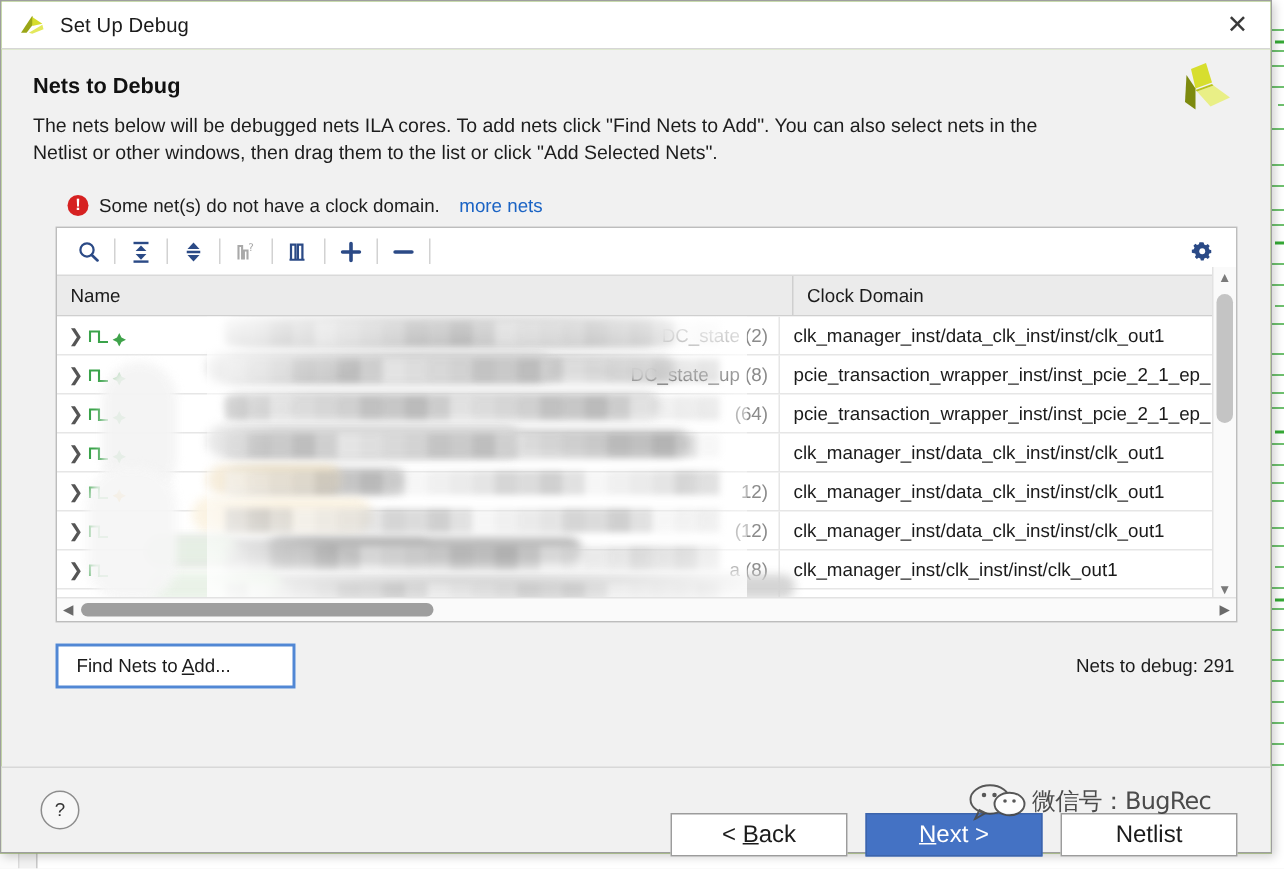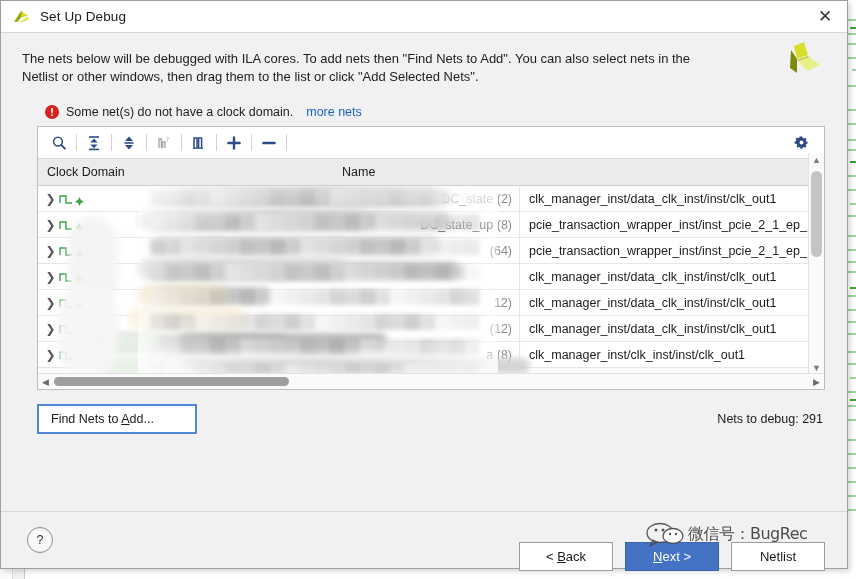--- a/index.html
+++ b/index.html
@@ -106,21 +106,21 @@
 
   
   .footer{
     position:absolute;left:0;right:0;bottom:0;height:56px;background:#f1f1f1;
     border-top:1px solid #d8d8d8;display:flex;align-items:center;padding:0 22px 0 26px;
   }
   .help-btn{width:24px;height:24px;border:1px solid #8d8d8d;border-radius:50%;background:#f7f7f7;
     display:flex;align-items:center;justify-content:center;font-size:12.5px;color:#333;cursor:default;}
   .foot-spacer{flex:1;}
   .btn{height:27px;min-width:80px;display:flex;align-items:center;justify-content:center;
-    font-size:13px;padding:0 6px;margin-left:12px;cursor:default;margin-top:33px;}
+    font-size:16px;padding:0 18px;margin-left:12px;cursor:default;margin-top:33px;}
   .btn.secondary{background:#ffffff;border:1px solid #9c9c9c;color:#1b1b1b;}
   .btn.primary{background:#4472c4;border:1px solid #3c64ac;color:#ffffff;}
 
   
   .watermark{position:absolute;left:646px;top:521px;display:flex;align-items:center;
     pointer-events:none;opacity:.92;}
   .wm-bubble{width:40px;height:26px;margin-right:2px;}
   .wm-text{font-size:16px;color:#3d3d3d;font-family:"DejaVu Sans",sans-serif;letter-spacing:-.5px;}
 </style>
 </head>
@@ -167,21 +167,22 @@
 
     <div class="dlg-body">
 
       <div class="head-block">
         <svg class="vivado-logo" viewBox="0 0 48 44">
           <path d="M17 6 L27 2 L31 15 L20 19 Z" fill="#d7de2e"></path>
           <path d="M14 10 L20 19 L20 33 L13 28 Z" fill="#7d8a0e"></path>
           <path d="M21 21 L32 17 L43 25 L30 31 Z" fill="#e9ef86"></path>
           <path d="M20 20 L31 16 L32 17 L21 21 Z" fill="#b9c21c"></path>
         </svg>
-        <div class="head-desc">The nets below will be debugged with ILA cores. To add nets then "Find Nets to Add". You can also select nets in the Netlist or other windows, then drag them to the list or click "Add Selected Nets".</div>
+        <div class="head-title">Nets to Debug</div>
+        <div class="head-desc">The nets below will be debugged nets ILA cores. To add nets click "Find Nets to Add". You can also select nets in the Netlist or other windows, then drag them to the list or click "Add Selected Nets".</div>
       </div>
 
       <div class="warn-row">
         <div class="warn-icon">!</div>
         <div class="warn-text">Some net(s) do not have a clock domain.</div>
         <div class="more-info">more nets</div>
       </div>
 
       <div class="panel">
 
@@ -241,22 +242,22 @@
           <div class="tb-spacer"></div>
           <div class="tb-gear">
             <svg width="15" height="15" viewBox="0 0 16 16">
                 <path d="M8 1.6 l1 .2 .4 1.4 1.3 .5 1.2-.8 1.4 1.4-.8 1.2 .5 1.3 1.4 .4 0 2-1.4 .4-.5 1.3 .8 1.2-1.4 1.4-1.2-.8-1.3 .5-.4 1.4-2 0-.4-1.4-1.3-.5-1.2 .8-1.4-1.4 .8-1.2-.5-1.3L.6 9l0-2 1.4-.4 .5-1.3-.8-1.2 1.4-1.4 1.2 .8 1.3-.5 .4-1.4z" fill="#2b4a86"></path>
                 <circle cx="8" cy="8" r="2.1" fill="#ffffff"></circle>
               </svg>
           </div>
         </div>
 
         <div class="thead">
+          <div class="th name">Name</div>
           <div class="th clock">Clock Domain</div>
-          <div class="th name">Name</div>
         </div>
 
         <div class="tbody" id="tbody">
             <div class="trow">
               <div class="cell-name">
                 <div class="chev">❯</div>
                 <div class="wave-ico"><svg viewBox="0 0 15 13" width="15" height="13">
                     <path d="M1 11 V4 H7 V11 H13" stroke="#3aa34a" stroke-width="1.4" fill="none"></path>
                   </svg></div>
                 <div class="badge"><svg viewBox="0 0 9 9" width="9" height="9">

